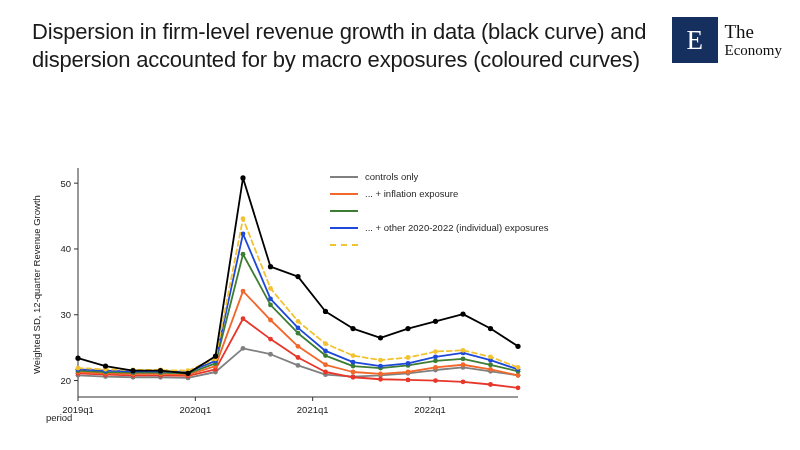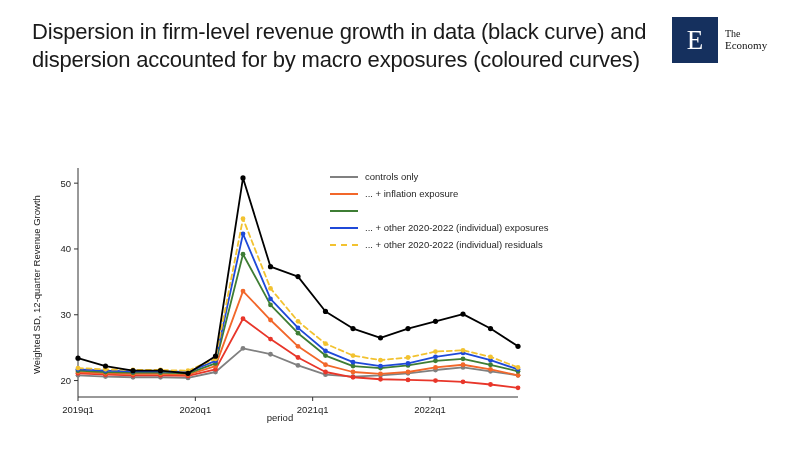--- a/index.html
+++ b/index.html
@@ -61,22 +61,22 @@
     font-family: "Liberation Serif", serif;
     font-size: 27px;
     letter-spacing: 0px;
   }
   #logo-text {
     font-family: "Liberation Serif", serif;
     font-size: 15px;
     color: #111111;
     line-height: 1.12;
   }
-  #logo-text .l1 { display: block; font-size: 10px; }
-  #logo-text .l2 { display: block; font-size: 11px; }
+  #logo-text .l1 { display: block; font-size: 19px; }
+  #logo-text .l2 { display: block; font-size: 15px; }
 
   
   #chart-area {
     position: absolute;
     left: 30px;
     top: 160px;
     width: 740px;
     height: 275px;
   }
   #plot-wrap {
@@ -96,24 +96,23 @@
     color: #222;
     writing-mode: vertical-rl;
     transform: rotate(180deg);
     text-align: center;
     display: flex;
     align-items: center;
     justify-content: center;
   }
   #xlabel {
     position: absolute;
-    left: 0;
+    left: 16px;
     top: 252px;
     width: 500px;
-    text-align: center;
     font-size: 9.5px;
     color: #222;
   }
   svg { display: block; }
 
   
   #legend {
     position: absolute;
     left: 300px;
     top: 8px;
@@ -317,18 +316,17 @@
         </div>
         <div class="legend-row">
           <span class="legend-swatch" style="border-top-color: rgb(62, 125, 52); border-top-style: solid;"></span>
         </div>
         <div class="legend-row">
           <span class="legend-swatch" style="border-top-color: rgb(31, 73, 216); border-top-style: solid;"></span>
           <span class="legend-label">... + other 2020-2022 (individual) exposures</span>
         </div>
         <div class="legend-row">
           <span class="legend-swatch" style="border-top-color: rgb(242, 194, 48); border-top-style: dashed;"></span>
-          <span class="legend-label">... + other 2020-2022 (individual) residuals</span>
         </div>
       </div>
 
   </div>
 </div>
 
 </body></html>

